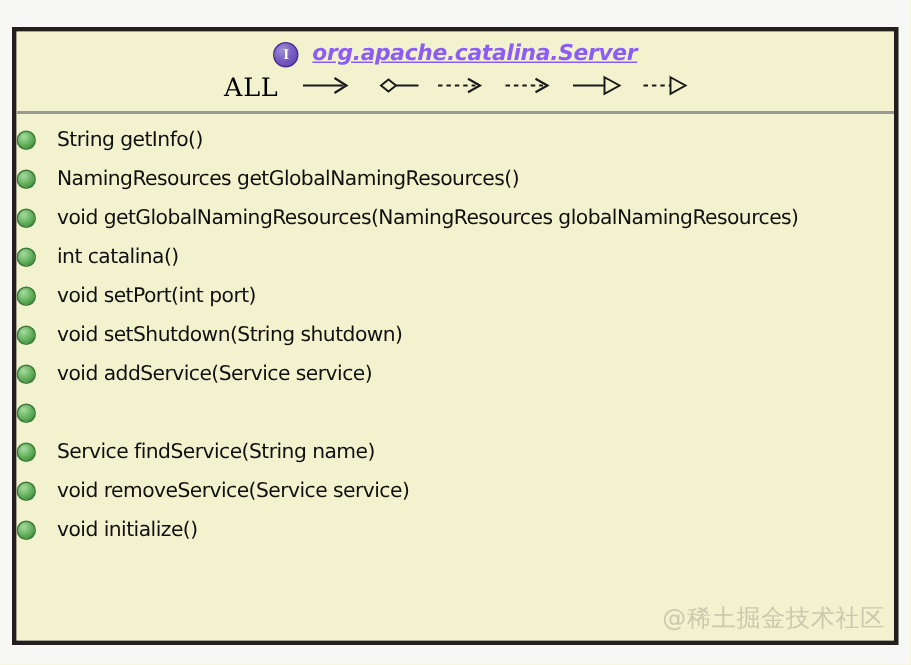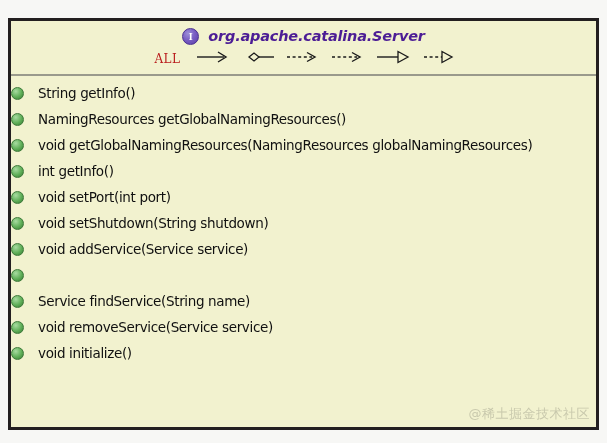--- a/index.html
+++ b/index.html
@@ -61,38 +61,39 @@
     text-align: center;
     flex: 0 0 auto;
   }
 
   .class-name {
     font-family: "DejaVu Sans", sans-serif;
     font-style: italic;
     font-weight: bold;
     font-size: 14.5px;
     letter-spacing: -0.2px;
-    color: #4c1d95;
+    color: #8b5cf6;
     white-space: nowrap;
+    text-decoration: underline;
   }
 
   .header-rel-row {
     display: flex;
     align-items: center;
     justify-content: center;
     gap: 11px;
     height: 24px;
     padding-left: 4px;
   }
 
   .all-label {
     font-family: "DejaVu Serif", serif;
-    font-size: 12px;
+    font-size: 17px;
     letter-spacing: 0.5px;
-    color: #b91c1c;
+    color: #000000;
     margin-right: 4px;
   }
 
   .rel-glyph {
     display: block;
     flex: 0 0 auto;
   }
 
   
   #method-list {
@@ -125,21 +126,21 @@
     letter-spacing: -0.35px;
     color: #101010;
   }
 
   
   #watermark {
     position: absolute;
     right: 6px;
     bottom: 4px;
     font-family: "DejaVu Sans", sans-serif;
-    font-size: 13px;
+    font-size: 16px;
     color: #c9c9ad;
     letter-spacing: 0.5px;
     white-space: nowrap;
     pointer-events: none;
   }
 </style>
 </head>
 <body>
 
 <div id="uml-box">
@@ -211,21 +212,21 @@
       <span class="method-sig">NamingResources getGlobalNamingResources()</span>
     </div>
 
     <div class="method-row">
       <span class="vis-dot"></span>
       <span class="method-sig">void getGlobalNamingResources(NamingResources globalNamingResources)</span>
     </div>
 
     <div class="method-row">
       <span class="vis-dot"></span>
-      <span class="method-sig">int getInfo()</span>
+      <span class="method-sig">int catalina()</span>
     </div>
 
     <div class="method-row">
       <span class="vis-dot"></span>
       <span class="method-sig">void setPort(int port)</span>
     </div>
 
 
     <div class="method-row">
       <span class="vis-dot"></span>

